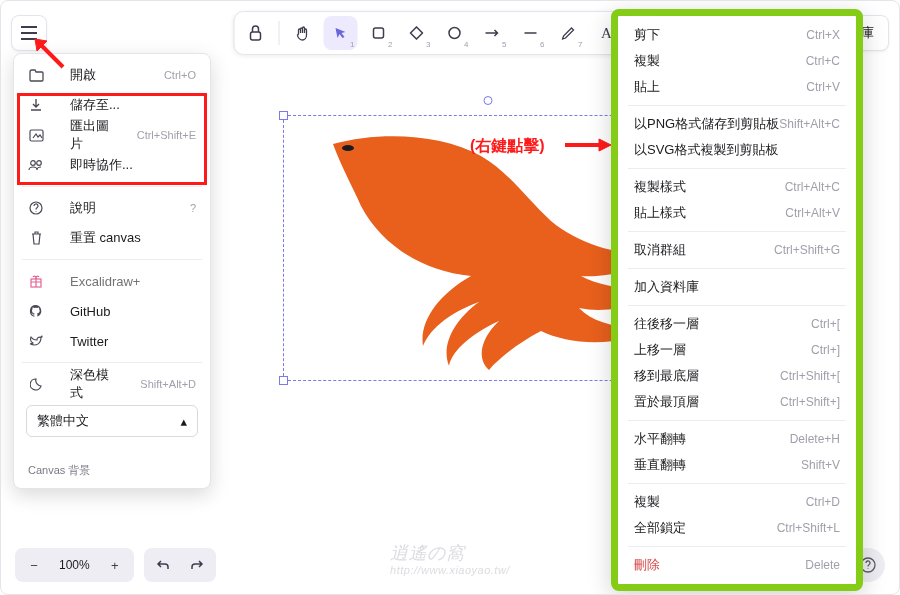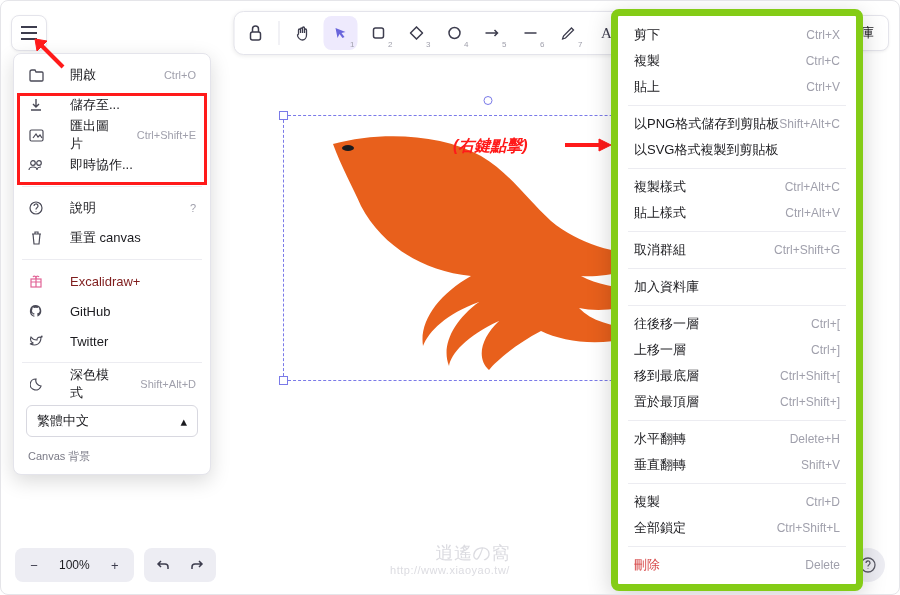--- a/index.html
+++ b/index.html
@@ -13,24 +13,24 @@
 .tool-btn.active { background: #eeeafd; color: #6965db; }
 .tool-btn .subnum { position: absolute; bottom: 1px; right: 3px; font-size: 8px; color: #a0a0ac; }
 .tool-sep { width: 1px; height: 24px; background: #e4e4eb; margin: 0 2px; }
 .topright-btn { height: 36px; padding: 0 14px; border: 1px solid #e4e4eb; border-radius: 8px; background: #fff; display: flex; align-items: center; gap: 6px; font-size: 13px; cursor: pointer; box-shadow: 0 1px 3px rgba(0,0,0,.06); margin-left: auto; }
 
 
 .main-menu { position: absolute; left: 12px; top: 52px; width: 198px; background: #fff; border: 1px solid #e4e4eb; border-radius: 8px; box-shadow: 0 6px 20px rgba(0,0,0,.15); padding: 6px; z-index: 30; }
 .menu-item { display: flex; align-items: center; gap: 26px; height: 30px; padding: 0 8px; border-radius: 5px; cursor: pointer; font-size: 13px; }
 .menu-item .mi-label { flex: 1; }
 .menu-item .mi-shortcut { font-size: 11px; color: #a0a0ac; }
-.menu-item.pink { color: #7f1d1d; }
+.menu-item.pink { color: #737373; }
 .menu-sep { height: 1px; background: #ececf1; margin: 6px 2px; }
 .menu-icon { width: 16px; height: 16px; display: flex; align-items: center; justify-content: center; color: #4a4a57; flex-shrink: 0; }
-.lang-select { margin: 6px 6px 4px; border: 1px solid #d8d8e0; border-radius: 6px; height: 32px; display: flex; align-items: center; justify-content: space-between; padding: 0 10px; font-size: 13px; cursor: pointer; }
+.lang-select { margin: 6px 6px 18px; border: 1px solid #d8d8e0; border-radius: 6px; height: 32px; display: flex; align-items: center; justify-content: space-between; padding: 0 10px; font-size: 13px; cursor: pointer; }
 .canvas-bg-label { font-size: 11px; color: #7a7a86; padding: 8px 8px 4px; }
 .red-box { position: absolute; border: 3px solid #ff1a1a; pointer-events: none; z-index: 40; }
 
 
 .context-menu { position: absolute; right: 36px; top: 8px; width: 252px; background: #fff; border: 7px solid #84cc16; border-radius: 8px; box-shadow: 0 6px 24px rgba(0,0,0,.18); padding: 6px 4px; z-index: 50; }
 .ctx-item { display: flex; align-items: center; justify-content: space-between; height: 26px; padding: 0 12px; border-radius: 4px; cursor: pointer; font-size: 13px; }
 .ctx-item.danger { color: #d64545; }
 .ctx-shortcut { font-size: 12px; color: #a0a0ac; }
 .ctx-sep { height: 1px; background: #ececf1; margin: 5px 6px; }
 
@@ -47,21 +47,21 @@
 .annotation { position: absolute; color: #ff1a1a; font-weight: 700; font-size: 16px; z-index: 45; }
 .arrow-red { stroke: #ff1a1a; fill: #ff1a1a; }
 
 
 .bottom-left { position: absolute; left: 14px; bottom: 12px; display: flex; gap: 10px; z-index: 5; }
 .zoom-group, .undo-group { display: flex; align-items: center; background: #ededf3; border-radius: 8px; padding: 2px; }
 .zoom-btn, .undo-btn { width: 34px; height: 30px; display: flex; align-items: center; justify-content: center; cursor: pointer; border-radius: 6px; color: #3d3d4e; }
 .zoom-label { padding: 0 8px; font-size: 12px; }
 .help-btn { position: absolute; right: 14px; bottom: 12px; width: 34px; height: 34px; border-radius: 50%; background: #ededf3; display: flex; align-items: center; justify-content: center; cursor: pointer; z-index: 5; }
 
-.watermark { position: absolute; left: 50%; bottom: 18px; transform: translateX(-50%); color: #c9c9d1; font-size: 18px; opacity: .65; letter-spacing: .5px; text-align:right; line-height:1.1;}
+.watermark { position: absolute; left: 50%; bottom: 18px; transform: translateX(-50%); color: #c9c9d1; font-size: 18px; font-style: italic; opacity: .65; letter-spacing: .5px; text-align:left; line-height:1.1;}
 .watermark small{font-size:11px; display:block;}
 
 svg { display: block; }
 </style>
 </head>
 <body>
 
 <div class="canvas">
   <div class="selection-box">
     <div class="sel-handle tl"></div>
@@ -262,21 +262,21 @@
   <div class="canvas-bg-label">Canvas 背景</div>
 </div>
 
 <div class="red-box" style="left:16px; top:92px; width:190px; height:92px;"></div>
 
 <svg style="position:absolute; left:30px; top:34px; z-index:41;" width="40" height="40">
   <path class="arrow-red" d="M32 32 L8 8" stroke-width="4"></path>
   <path class="arrow-red" d="M4 4 L16 6 L6 16 Z"></path>
 </svg>
 
-<div class="annotation" style="left:452px; top:135px;font-style:italic;">(右鍵點擊)</div>
+<div class="annotation" style="left:469px; top:135px;">(右鍵點擊)</div>
 <svg style="position:absolute; left:562px; top:135px; z-index:41;" width="50" height="18">
   <path class="arrow-red" d="M2 9 H40" stroke-width="4"></path>
   <path class="arrow-red" d="M48 9 L36 3 L36 15 Z"></path>
 </svg>
 
 <div class="context-menu" id="ctx-menu">
     <div class="ctx-item">
       <span>剪下</span>
       <span class="ctx-shortcut">Ctrl+X</span>
     </div>

